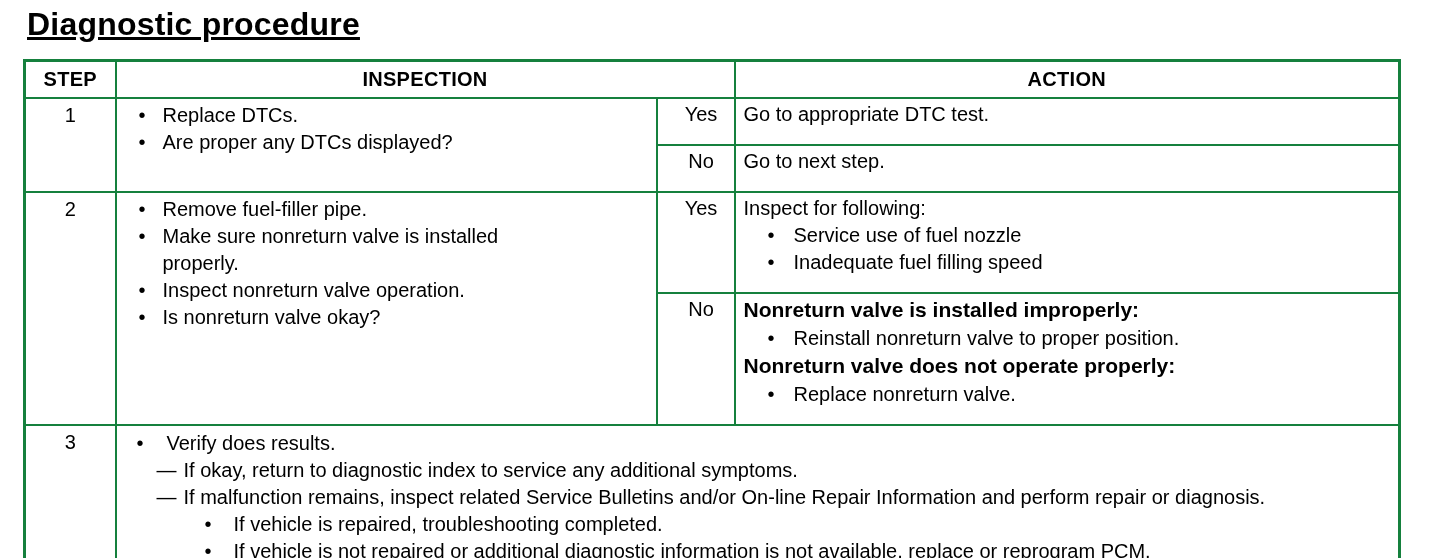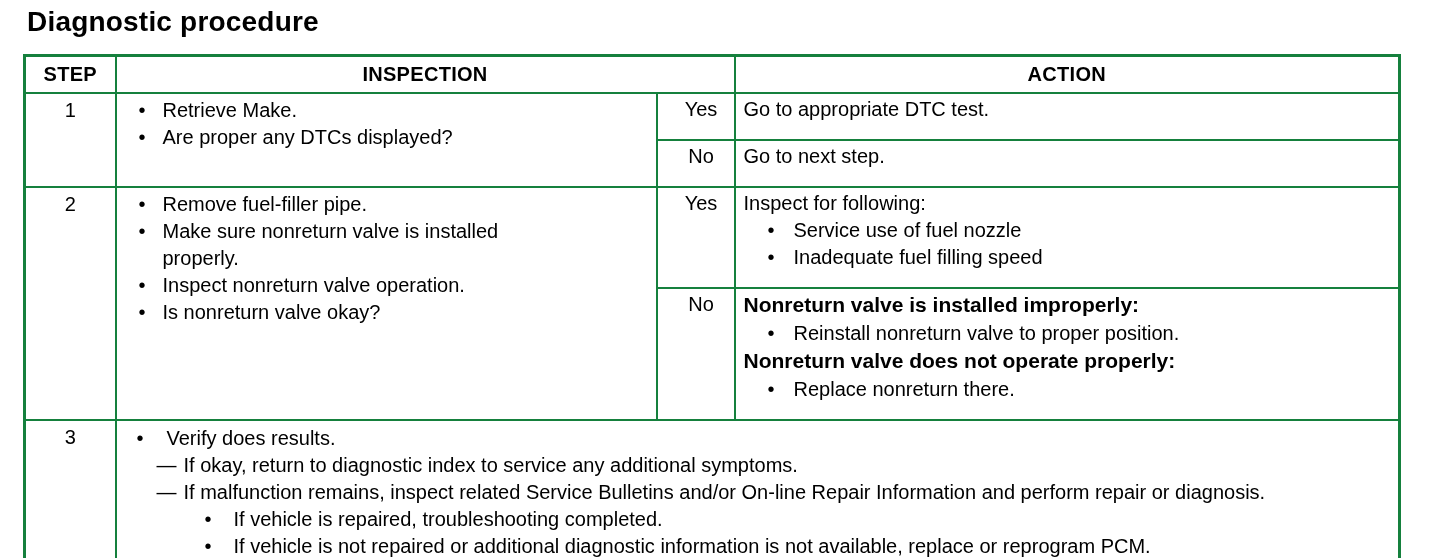--- a/index.html
+++ b/index.html
@@ -5,25 +5,26 @@
   * { box-sizing: border-box; margin: 0; padding: 0; }
   html, body {
     width: 1440px; height: 558px;
     background: #ffffff;
     color: #000000;
     font-family: "Liberation Sans", "DejaVu Sans", sans-serif;
     overflow: hidden;
   }
   .page { padding-top: 6px; padding-left: 23px; }
   .doc-title {
-    font-size: 28px;
+    font-size: 32px;
     font-weight: 700;
     margin-left: 4px;
     margin-bottom: 7px;
     letter-spacing: 0.2px;
+    text-decoration: underline;
   }
   table.diag {
     border-collapse: collapse;
     table-layout: fixed;
     width: 1375px;
   }
   table.diag, table.diag th, table.diag td {
     border: 2px solid #15803d;
     margin-top: 16px;
   }
@@ -93,21 +94,21 @@
       <th>STEP</th>
       <th colspan="2">INSPECTION</th>
       <th>ACTION</th>
     </tr>
 
     <tr class="r-h1">
       <td rowspan="2" class="step-cell">1</td>
       <td rowspan="2" class="inspection-cell">
         <div class="li">
           <span class="marker">•</span>
-          <span class="insp-text">Retrieve Make.</span>
+          <span class="insp-text">Replace DTCs.</span>
         </div>
         <div class="li">
           <span class="marker">•</span>
           <span class="insp-text">Are proper any DTCs displayed?</span>
         </div>
       </td>
       <td class="yn-cell">Yes</td>
       <td class="action-cell">
         <div>Go to appropriate DTC test.</div>
       </td>
@@ -158,21 +159,21 @@
       <td class="yn-cell">No</td>
       <td class="action-cell">
         <div class="bold-line">Nonreturn valve is installed improperly:</div>
         <div class="li plain-line">
           <span class="marker">•</span>
           <span>Reinstall nonreturn valve to proper position.</span>
         </div>
         <div class="bold-line">Nonreturn valve does not operate properly:</div>
         <div class="li plain-line">
           <span class="marker">•</span>
-          <span>Replace nonreturn there.</span>
+          <span>Replace nonreturn valve.</span>
         </div>
       </td>
     </tr>
 
     <tr class="r-h5">
       <td class="step-cell">3</td>
       <td colspan="3" class="step3-cell">
         <div class="s3-bullet">
           <span class="marker">•</span>
           <span>Verify does results.</span>

